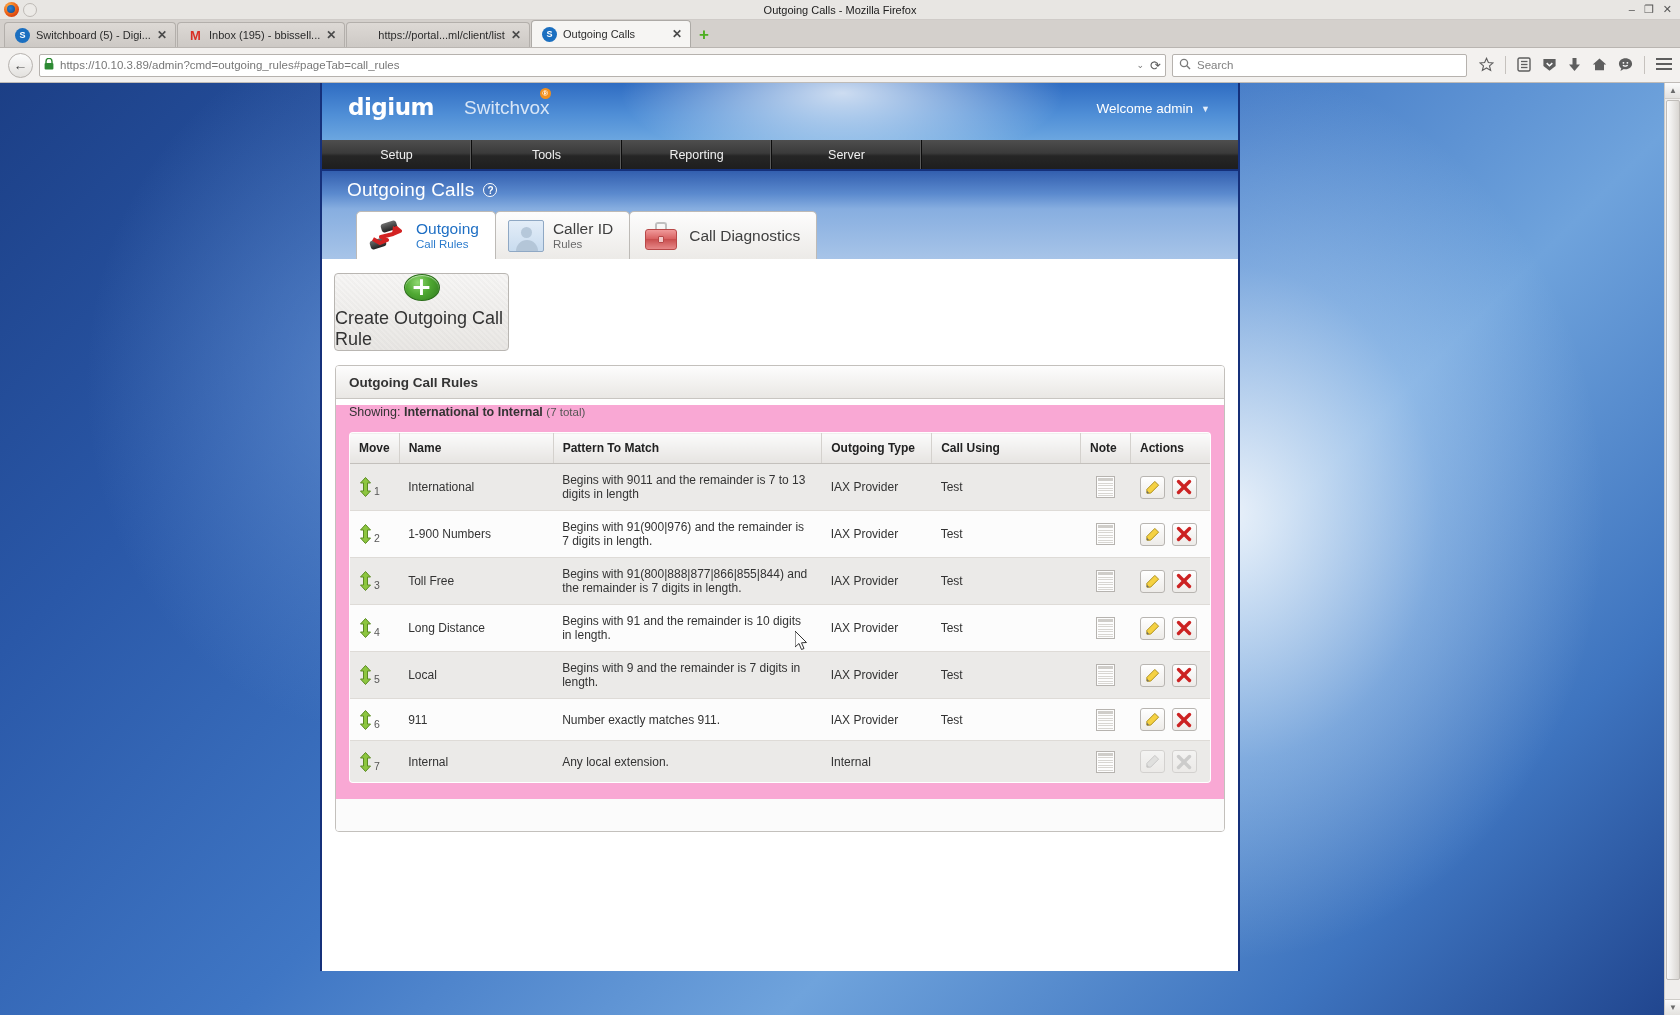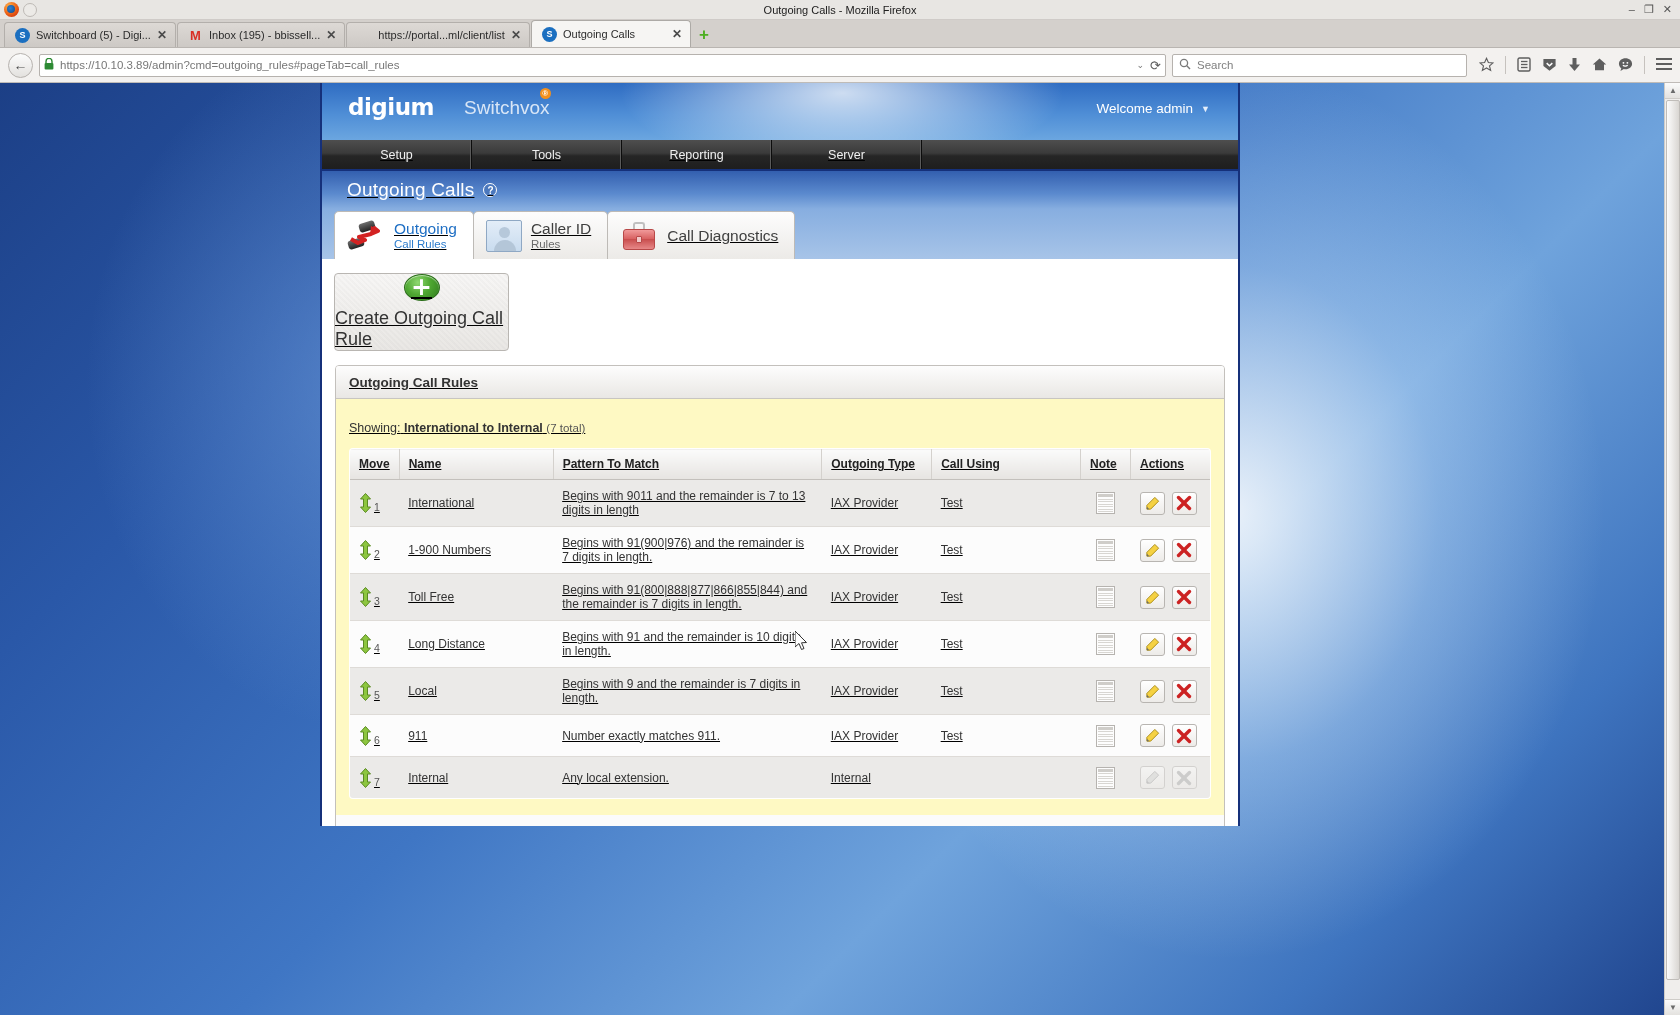--- a/index.html
+++ b/index.html
@@ -122,26 +122,25 @@
   }
   
   .bluebg {
     position:absolute; left:0; top:0; width:1664px; height:932px;
     background:
       radial-gradient(ellipse 520px 620px at 1230px 430px, rgba(255,255,255,0.85) 0%, rgba(200,225,250,0.35) 40%, rgba(70,120,200,0.0) 72%),
       radial-gradient(ellipse 420px 500px at 380px 300px, rgba(120,165,225,0.55) 0%, rgba(40,80,165,0) 70%),
       linear-gradient(135deg, #1c3f86 0%, #2a58a8 22%, #3f76c4 45%, #6fa3dc 66%, #3e74bf 85%, #21468f 100%);
   }
   .sheet {
-    position:absolute; left:320px; top:0; width:920px; height:743px;
+    position:absolute; left:320px; top:0; width:920px; height:888px;
     background:#ffffff;
     border-left: 2px solid #15307a;
     border-right: 2px solid #15307a;
     overflow:hidden;
-    text-decoration:underline;
   }
   
   .appheader {
     height: 57px; position:relative;
     background:
       radial-gradient(ellipse 340px 120px at 520px 10px, rgba(255,255,255,0.75) 0%, rgba(255,255,255,0) 65%),
       linear-gradient(to bottom, #2f6cc2 0%, #4f8ed6 55%, #6ba6e0 100%);
   }
   .logo { position:absolute; left:26px; top:13px; display:flex; align-items:flex-end; gap:6px; }
   .logo-digium {
@@ -189,21 +188,21 @@
     width:14px; height:14px; border-radius:50%;
     background:#4b78bd; border:1px solid #ffffff; color:#fff;
     font-size:10px; font-weight:bold; display:flex; align-items:center; justify-content:center;
     margin-left:9px; cursor:pointer;
   }
 
   
   .tabrow {
     height: 50px; position:relative;
     background: linear-gradient(to bottom, #87aee0 0%, #a7c4e8 100%);
-    padding-left: 12px; display:flex; align-items:flex-end;
+    padding-left: 34px; display:flex; align-items:flex-end;
   }
   .ptab {
     height: 48px; display:flex; align-items:center; gap:9px;
     padding: 0 16px 0 12px;
     background: linear-gradient(to bottom,#fdfdfd,#eceae7);
     border:1px solid #bdbab6; border-bottom:none;
     border-radius:5px 5px 0 0; margin-right:-1px; cursor:pointer;
   }
   .ptab.active { background:#ffffff; border-color:#bdbab6; }
   .ptab .tt { display:flex; flex-direction:column; line-height:1.15; }
@@ -278,21 +277,21 @@
     margin: 14px 13px 0 13px;
     border:1px solid #c3c0bc; border-radius:4px;
     background:#ffffff; overflow:hidden;
   }
   .panel-head {
     height: 33px; display:flex; align-items:center; padding-left:13px;
     background: linear-gradient(to bottom,#fdfdfd,#e9e7e4);
     border-bottom:1px solid #c8c5c1;
     font-size:13.5px; font-weight:bold; color:#333;
   }
-  .panel-body { padding: 16px 13px 16px 13px; background:#fef9c3; }
+  .panel-body { padding: 0 13px 16px 13px; background:#f9a8d4; }
   .showing { font-size:12.5px; color:#333; margin: 6px 0 13px 0; }
   .showing b { font-weight:bold; }
   .showing .tot { color:#555; font-size:11.5px; }
 
   table.rules {
     width: 100%; border-collapse: collapse;
     border:1px solid #c3c0bc; border-radius:4px; overflow:hidden;
     background:#fff;
   }
   table.rules th {

